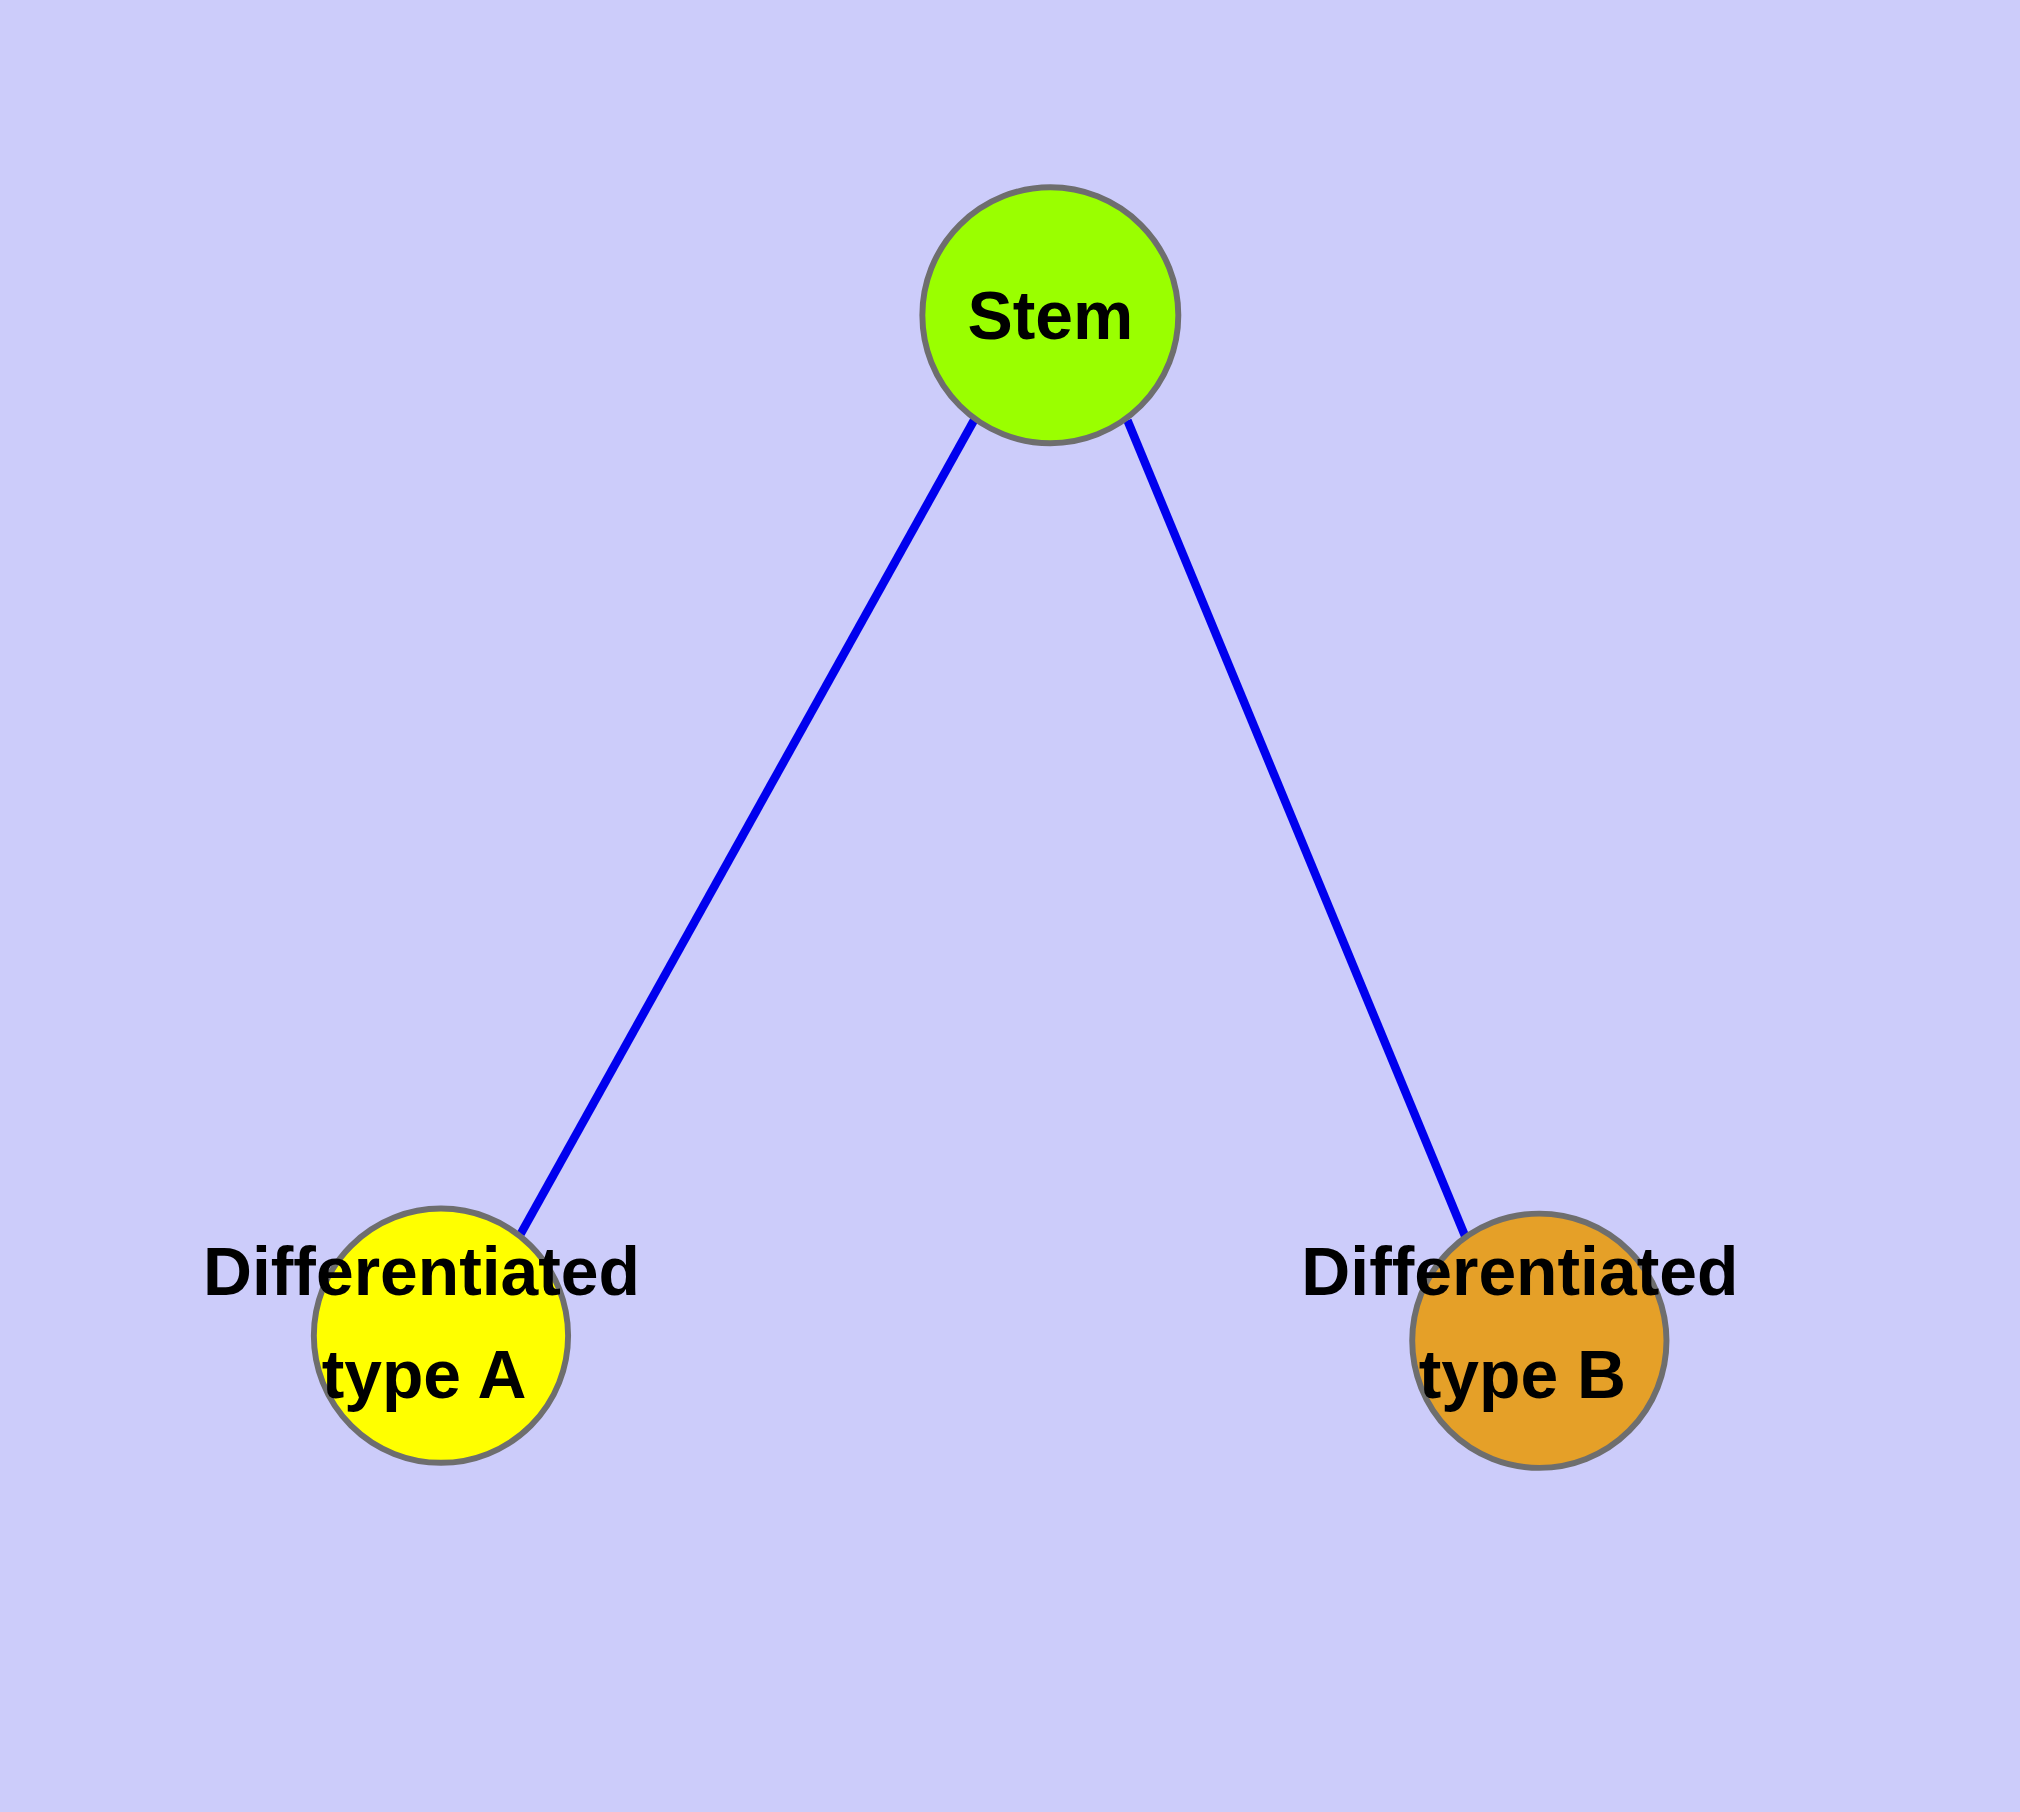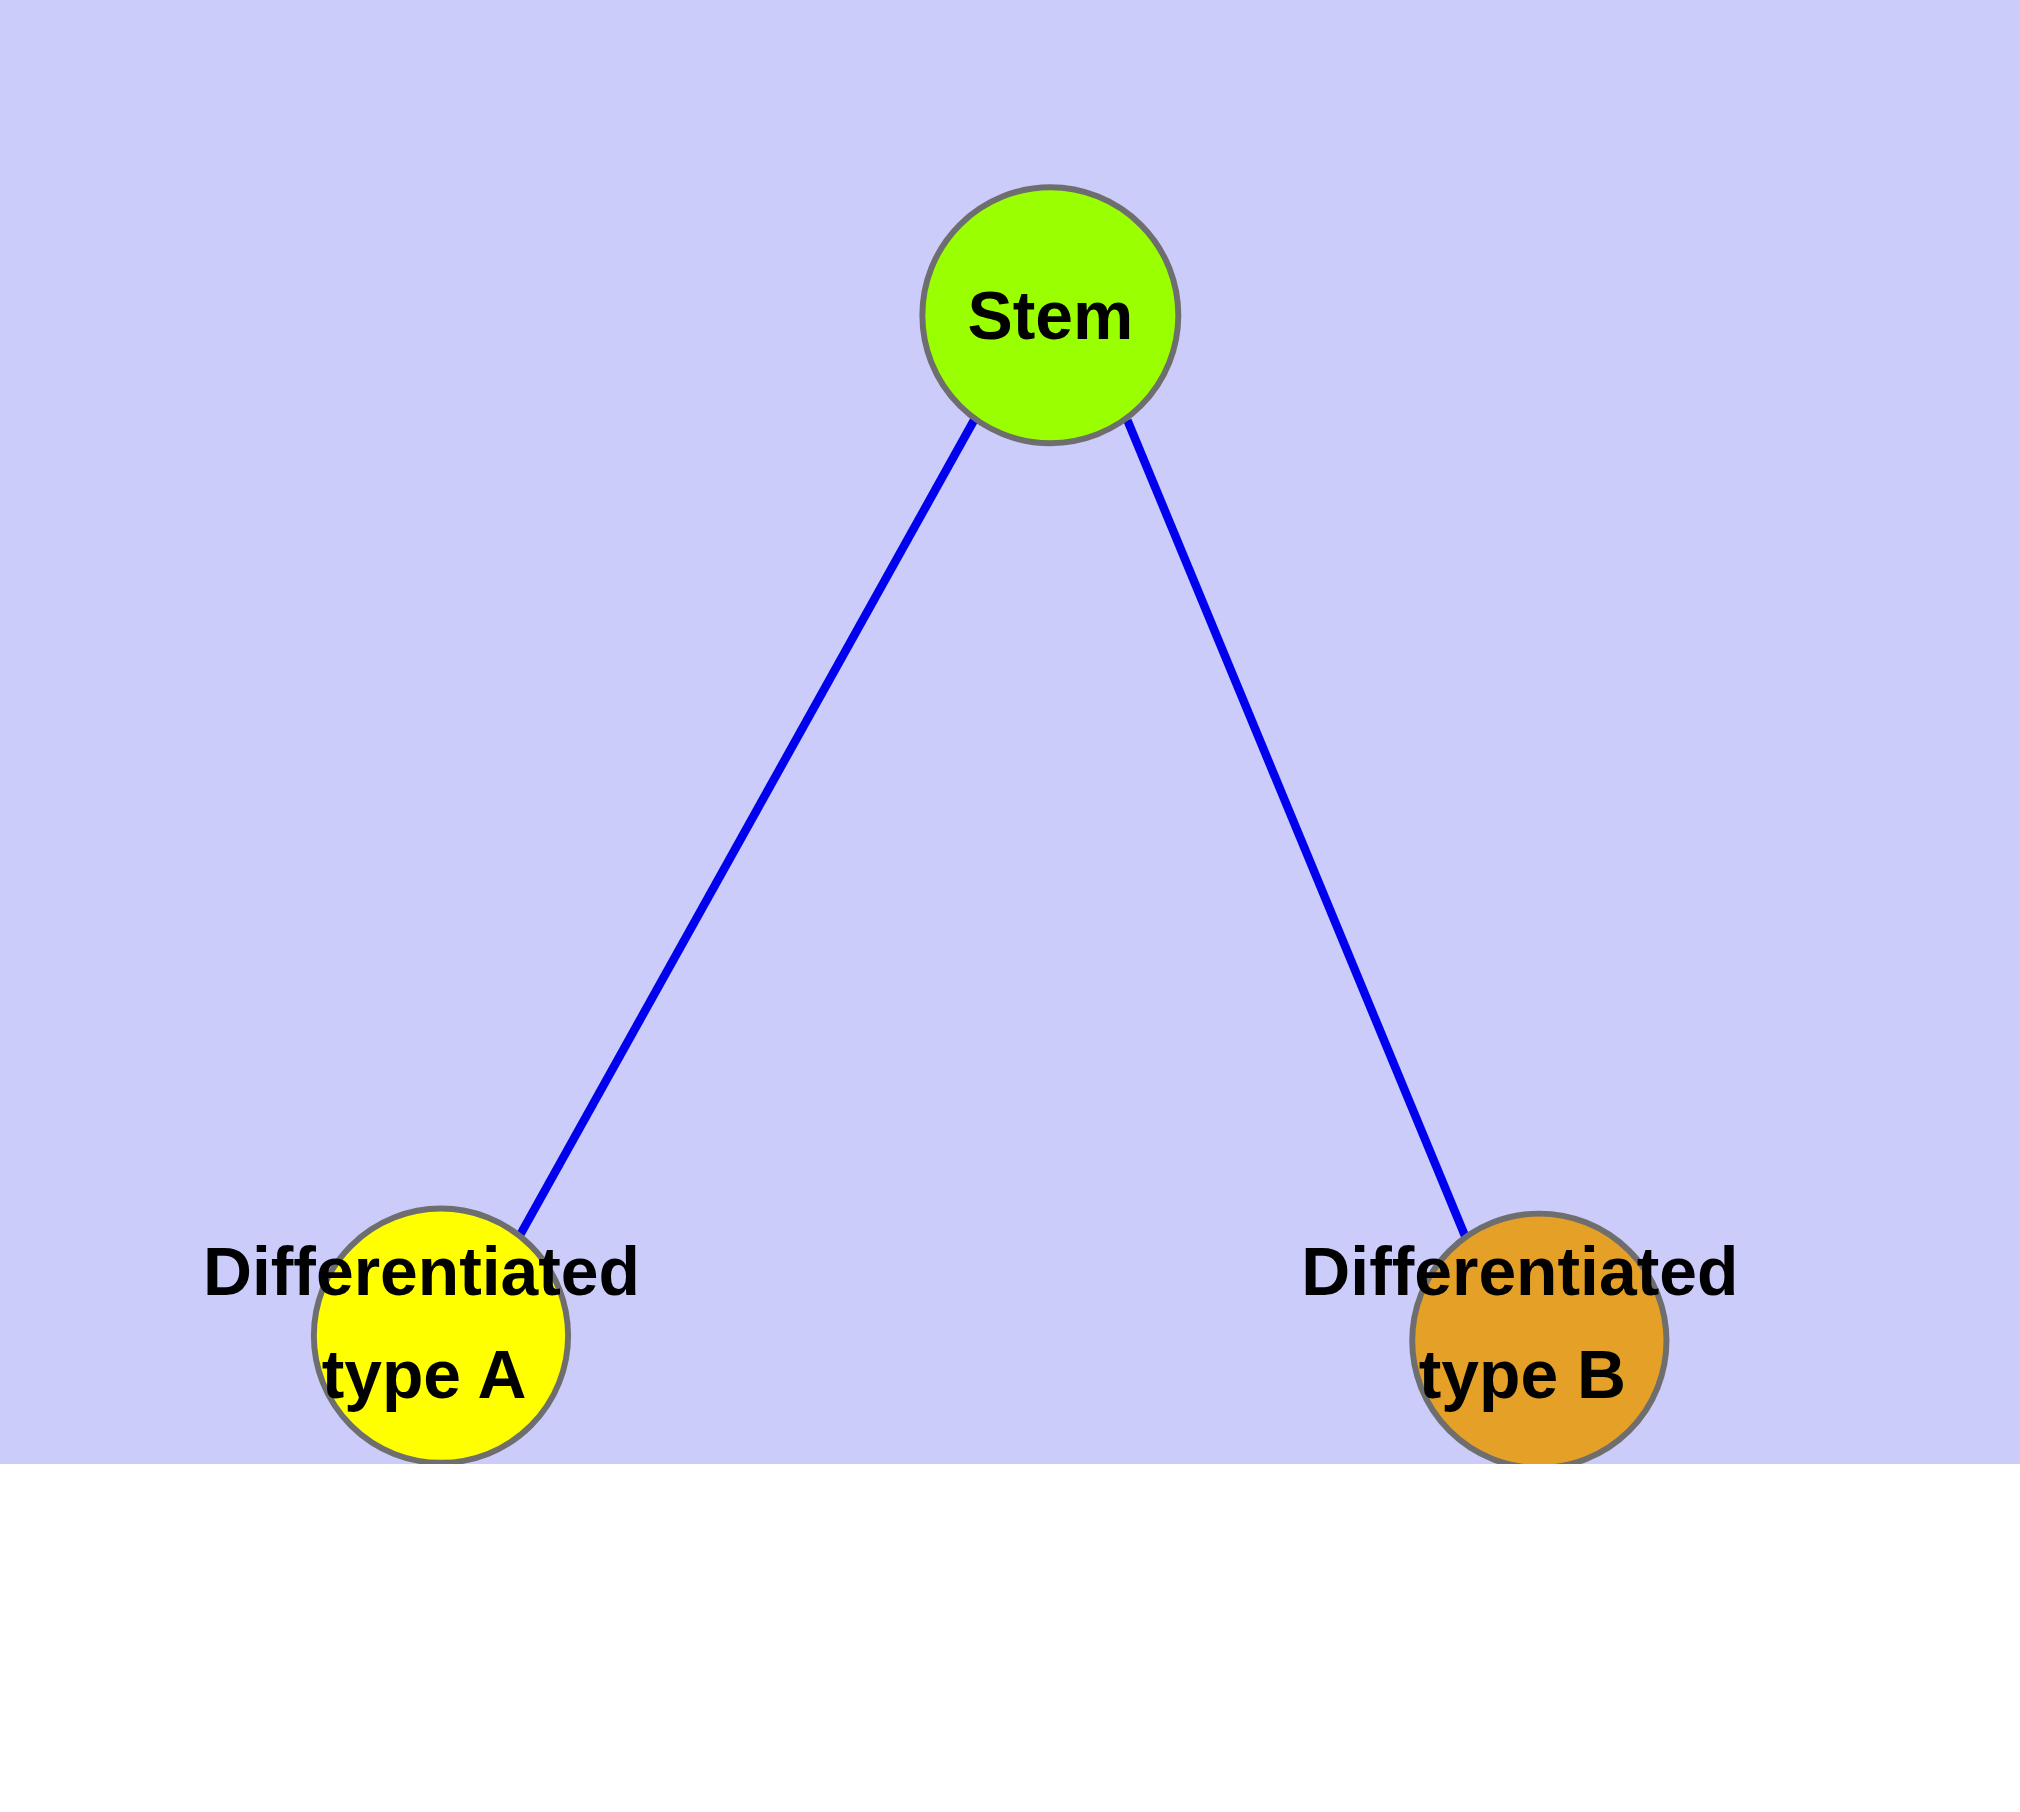--- a/index.html
+++ b/index.html
@@ -3,21 +3,21 @@
 <meta charset="utf-8">
 <style>
   html, body {
     margin: 0;
     padding: 0;
     background: #ffffff;
   }
   #canvas {
     position: relative;
     width: 2021px;
-    height: 1464px;
+    height: 1812px;
     background: #ccccfa;
     overflow: hidden;
     font-family: "Liberation Sans", sans-serif;
   }
   #graph-svg {
     position: absolute;
     top: 0;
     left: 0;
     width: 2021px;
     height: 1812px;

